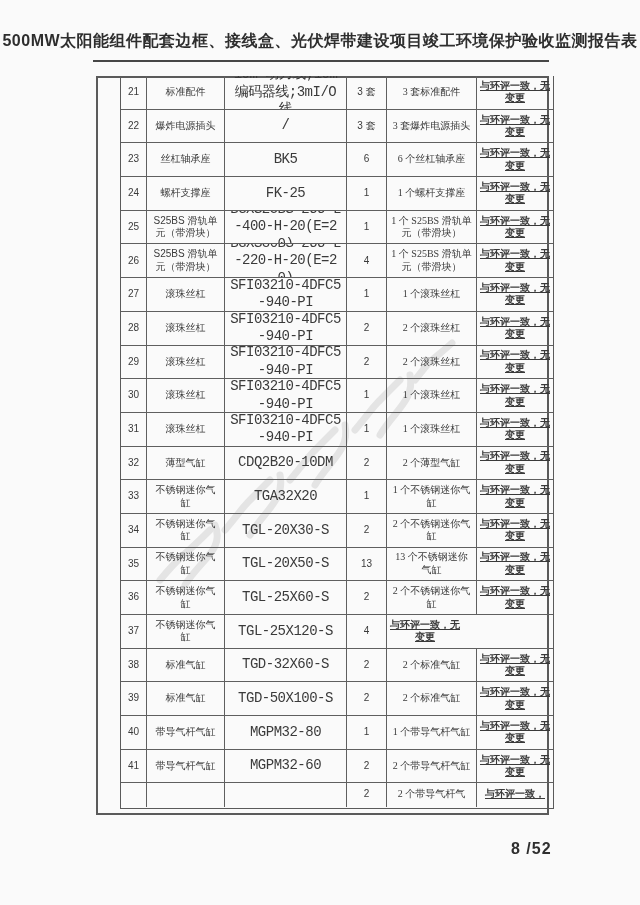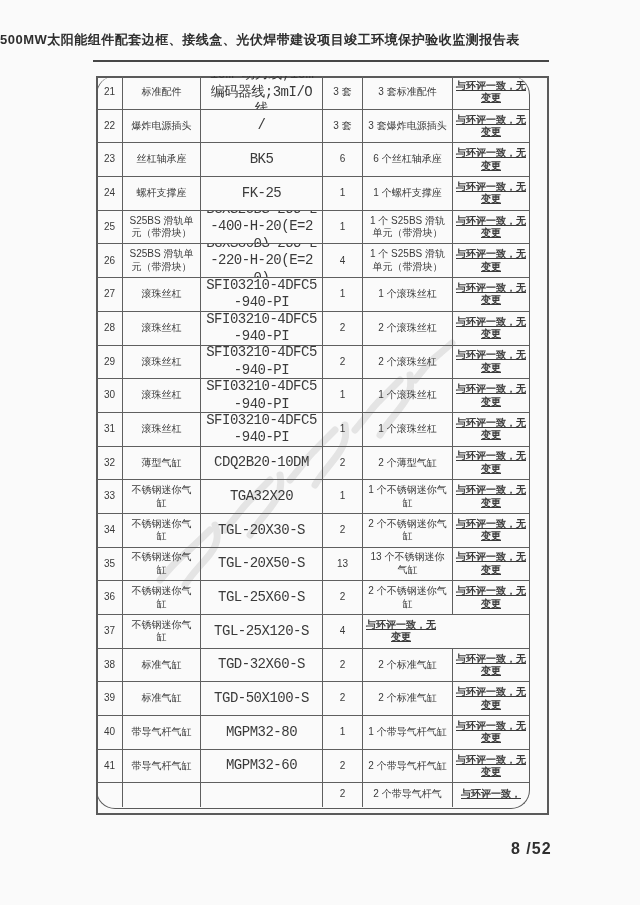--- a/index.html
+++ b/index.html
@@ -10,41 +10,40 @@
     color:#333;
     position:relative;
     overflow:hidden;
   }
   .page{
     position:absolute;inset:0;
     background:#fafafa;
   }
   .doc-title{
     position:absolute;top:31px;left:0;right:0;
-    text-align:left;
-    font-size:13px;font-weight:bold;color:#2e2e2e;
+    text-align:center;
+    font-size:16px;font-weight:bold;color:#2e2e2e;
     letter-spacing:0.5px;
   }
   .title-rule{
     position:absolute;top:60px;left:93px;width:456px;height:2px;
     background:#474747;
   }
   .outer-frame{
     position:absolute;left:96px;top:76px;width:453px;height:739px;
     border:2px solid #5a5a5a;
     box-sizing:border-box;
   }
   .inner-table{
-    position:absolute;left:96px;top:76px;width:434px;height:733px;
+    position:absolute;left:120px;top:76px;width:434px;height:733px;
     box-sizing:border-box;
     border-left:1px solid #5a5a5a;
     border-right:1px solid #5a5a5a;
     border-bottom:1px solid #5a5a5a;
     overflow:hidden;
-    border-radius:19px;
   }
   .trow{
     display:flex;height:33.7px;box-sizing:border-box;
     border-bottom:1px solid #5f5f5f;
   }
   .trow.partial{
     height:24px;border-bottom:none;
   }
   .trow.partial .cell{align-items:flex-start;padding-top:5px;}
   .cell{
@@ -53,21 +52,21 @@
     text-align:center;
     font-size:10px;line-height:1.25;color:#3a3a3a;
     border-right:1px solid #5f5f5f;
     padding:1px 3px;
     overflow:hidden;
   }
   .c-no{width:26px;}
   .c-name{width:78px;font-weight:normal;padding:1px 6px;}
   .c-spec{width:122px;font-size:14px;word-break:break-all;font-family:"Liberation Mono","DejaVu Sans Mono",monospace;letter-spacing:-0.5px;}
   .c-qty{width:40px;}
-  .c-actual{width:90px;padding:1px 4px;}
+  .c-actual{width:90px;padding:1px 4px;font-family:Liberation Serif, serif;}
   .c-remark{width:76px;border-right:none;font-weight:bold;text-decoration:underline;}
   .page-number{
     position:absolute;top:840px;left:511px;
     font-size:16px;font-weight:bold;color:#2f2f2f;letter-spacing:1px;
   }
   .watermark{
     position:absolute;left:130px;top:315px;width:340px;height:290px;
     opacity:0.55;pointer-events:none;
   }
 </style>

